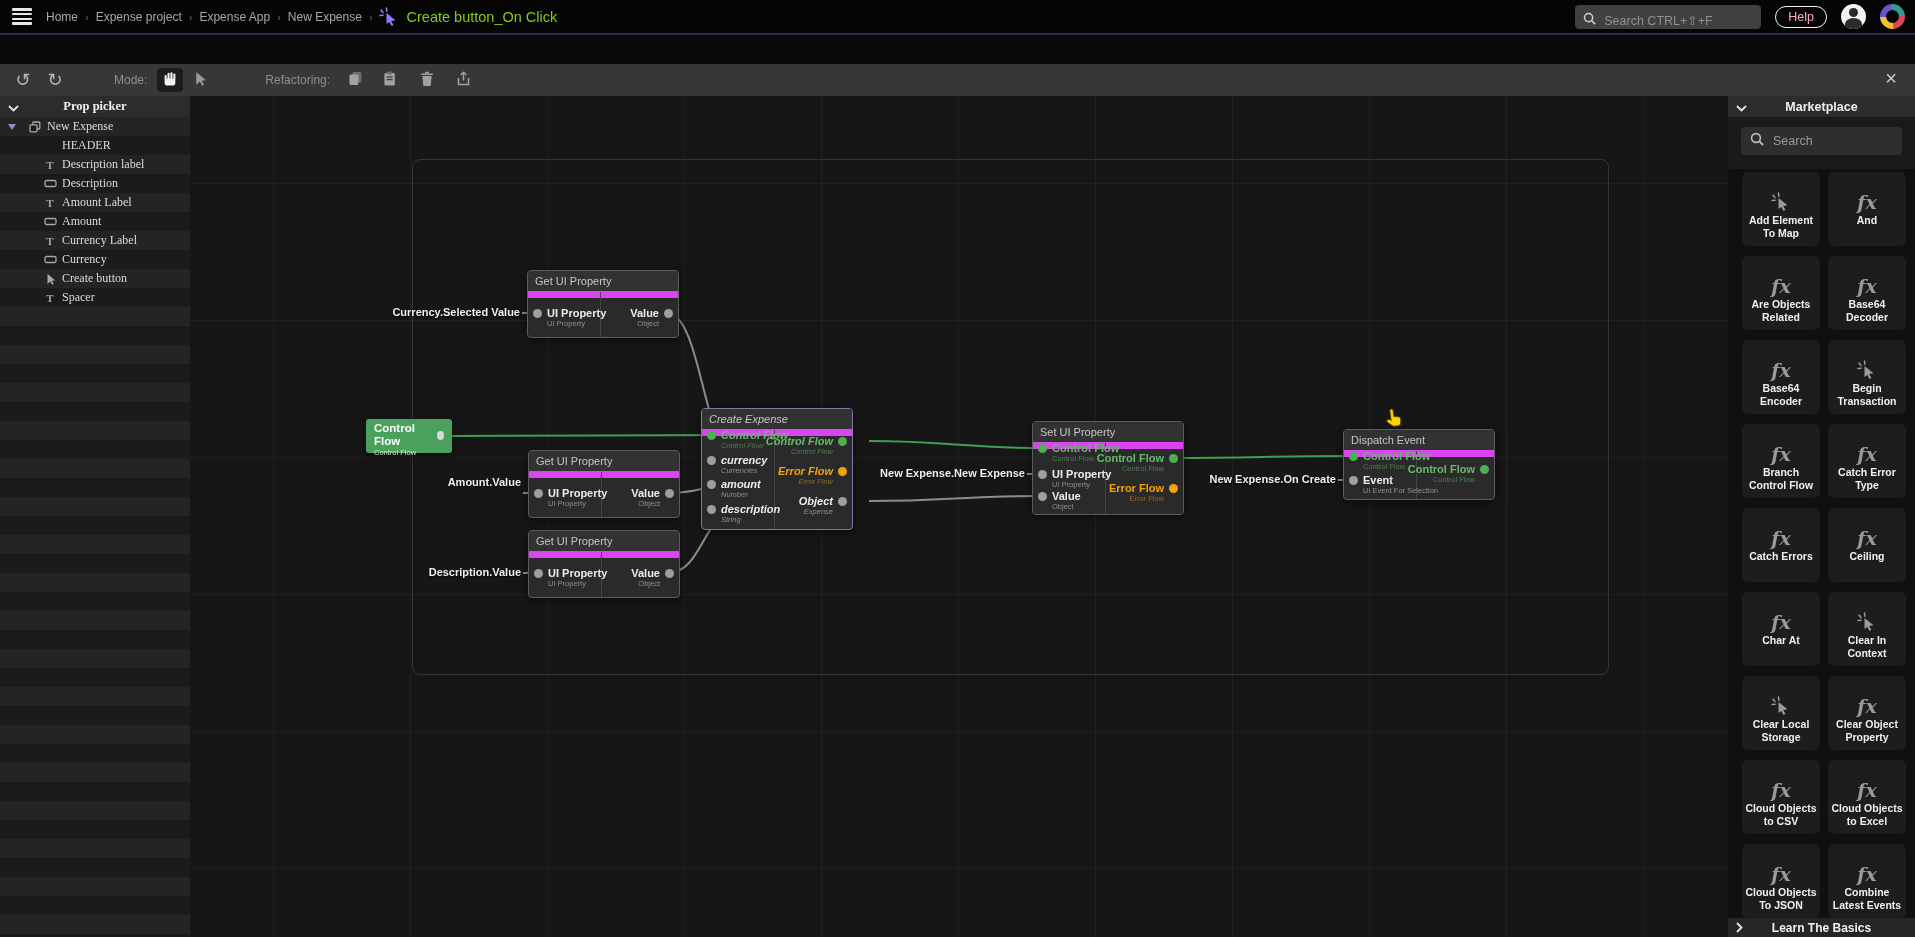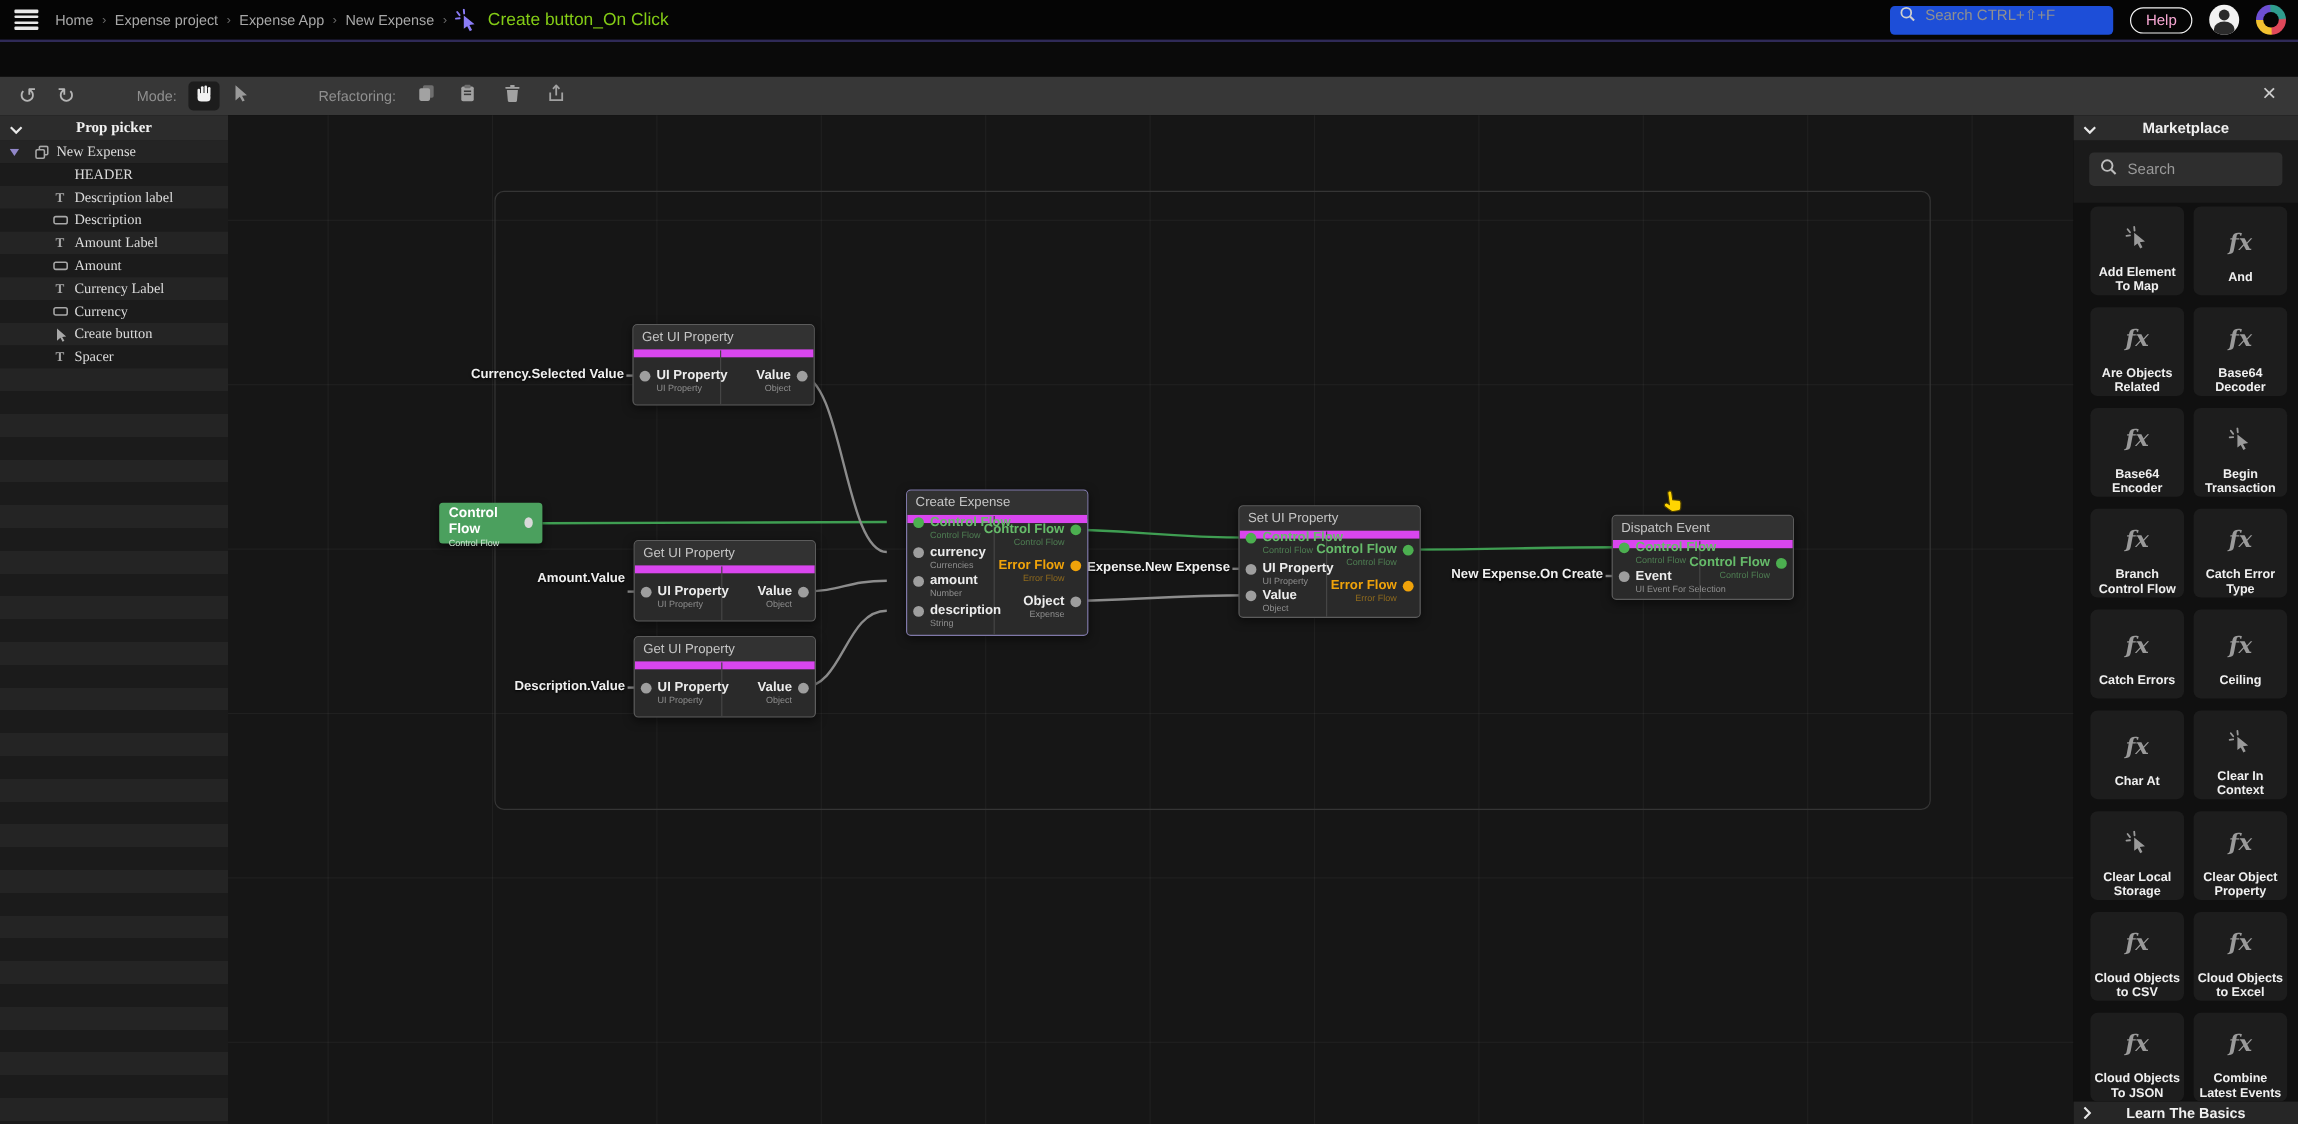--- a/index.html
+++ b/index.html
@@ -10,21 +10,21 @@
   #topbar{position:absolute;left:0;top:0;width:100%;height:33px;background:#050505;display:flex;align-items:center;}
   #topbar-line{position:absolute;left:0;top:33px;width:100%;height:2px;background:#2f2a57;}
   .hamburger{margin-left:12px;width:20px;display:flex;flex-direction:column;gap:2.5px;cursor:pointer;}
   .hamburger i{display:block;height:2.2px;background:#e8e8e8;border-radius:1px;}
   #breadcrumbs{display:flex;align-items:center;margin-left:14px;font-size:12px;color:#a8a8a8;gap:7px;}
   .crumb{color:#a8a8a8;cursor:pointer;}
   .crumb-sep{color:#6a6a6a;font-size:11px;}
   #current-page{color:#84cc16;font-size:14.5px;margin-left:4px;}
   .spark-cursor{display:inline-block;width:20px;height:20px;margin:0 4px 0 6px;}
   #topbar-right{margin-left:auto;display:flex;align-items:center;gap:14px;margin-right:10px;}
-  #topbar-search{display:flex;align-items:flex-start;background:#1d4ed8;border-radius:4px;height:24px;width:170px;padding:0 8px;gap:6px;}
+  #topbar-search{display:flex;align-items:flex-end;background:#404040;border-radius:4px;height:24px;width:170px;padding:0 8px;gap:6px;}
   #topbar-search input{background:transparent;border:none;outline:none;color:#bdbdbd;font-size:12.5px;width:100%;font-family:"Liberation Sans",sans-serif;}
   #topbar-search input::placeholder{color:#909090;}
   .help-btn{border:1.5px solid #f2f2f2;color:#f9a8d4;border-radius:13px;font-size:12.5px;padding:3px 12px;cursor:pointer;}
   .avatar{width:25px;height:25px;border-radius:50%;background:#f2f2f2;position:relative;overflow:hidden;cursor:pointer;}
   .avatar::before{content:"";position:absolute;left:8px;top:4px;width:9px;height:9px;border-radius:50%;background:#2b2b2b;}
   .avatar::after{content:"";position:absolute;left:4px;top:14px;width:17px;height:12px;border-radius:50% 50% 0 0;background:#2b2b2b;}
   .logo{width:25px;height:25px;border-radius:50%;cursor:pointer;
     background:conic-gradient(from -90deg,#6d4fd4 0 23%,#2f9e8f 25% 48%,#e0485a 50% 73%,#f2c230 75% 98%);position:relative;}
   .logo::after{content:"";position:absolute;left:6px;top:6px;width:13px;height:13px;border-radius:50%;background:#050505;}
 
@@ -84,21 +84,21 @@
   
   #market{position:absolute;left:1728px;top:96px;width:187px;height:841px;background:#101010;display:flex;flex-direction:column;}
   #market-search-wrap{background:#1a1a1a;padding:10px 13px 14px 13px;flex:none;}
   #market-search{display:flex;align-items:center;background:#2e2e2e;border-radius:4px;height:28px;padding:0 9px;gap:7px;}
   #market-search input{background:transparent;border:none;outline:none;color:#cfcfcf;font-size:12.5px;width:100%;font-family:"Liberation Sans",sans-serif;}
   #market-search input::placeholder{color:#9a9a9a;}
   #market-grid{flex:1;padding:3px 12px 0 14px;display:grid;grid-template-columns:78px 78px;grid-auto-rows:74px;gap:10px 8px;overflow:hidden;}
   .mcard{background:#1d1d1d;border-radius:6px;display:flex;flex-direction:column;align-items:center;cursor:pointer;}
   .mcard .micon{height:40px;display:flex;align-items:flex-end;justify-content:flex-start;color:#9a9a9a;}
   .fx{font-family:"DejaVu Serif",serif;font-style:italic;font-weight:bold;font-size:19px;color:#9a9a9a;line-height:20px;}
-  .mlabel{font-size:10.5px;font-weight:bold;color:#f0f0f0;text-align:center;line-height:1.2;margin-top:13px;padding:0 2px;}
+  .mlabel{font-size:10.5px;font-weight:bold;color:#f0f0f0;text-align:center;line-height:1.2;margin-top:2px;padding:0 2px;}
   #market-footer{flex:none;height:19px;background:#262626;display:flex;align-items:center;justify-content:center;
     font-size:12px;font-weight:bold;color:#f0f0f0;position:relative;cursor:pointer;}
   #market-footer .chev{position:absolute;left:8px;top:4px;}
 </style>
 </head>
 <body>
 
 <div id="app">
 
   <div id="topbar">
@@ -369,21 +369,21 @@
           </span>
         </div>
         <div class="port out gray" style="top: 36px;">
           <span class="pdot"></span>
           <span class="plbl">
             <span class="pmain">Value</span>
             <span class="psub">Object</span>
           </span>
         </div>
       </div>
-      <div class="gnode selected" style="left: 565px; top: 312px; width: 150px; height: 120px;">
+      <div class="gnode selected" style="left: 511px; top: 312px; width: 150px; height: 120px; font-style: italic;">
         <div class="gnode-header">Create Expense</div>
         <div class="gnode-div"></div>
         <div class="port in green" style="top: 20px;">
           <span class="pdot"></span>
           <span class="plbl">
             <span class="pmain">Control Flow</span>
             <span class="psub">Control Flow</span>
           </span>
         </div>
         <div class="port in gray" style="top: 45px;">

